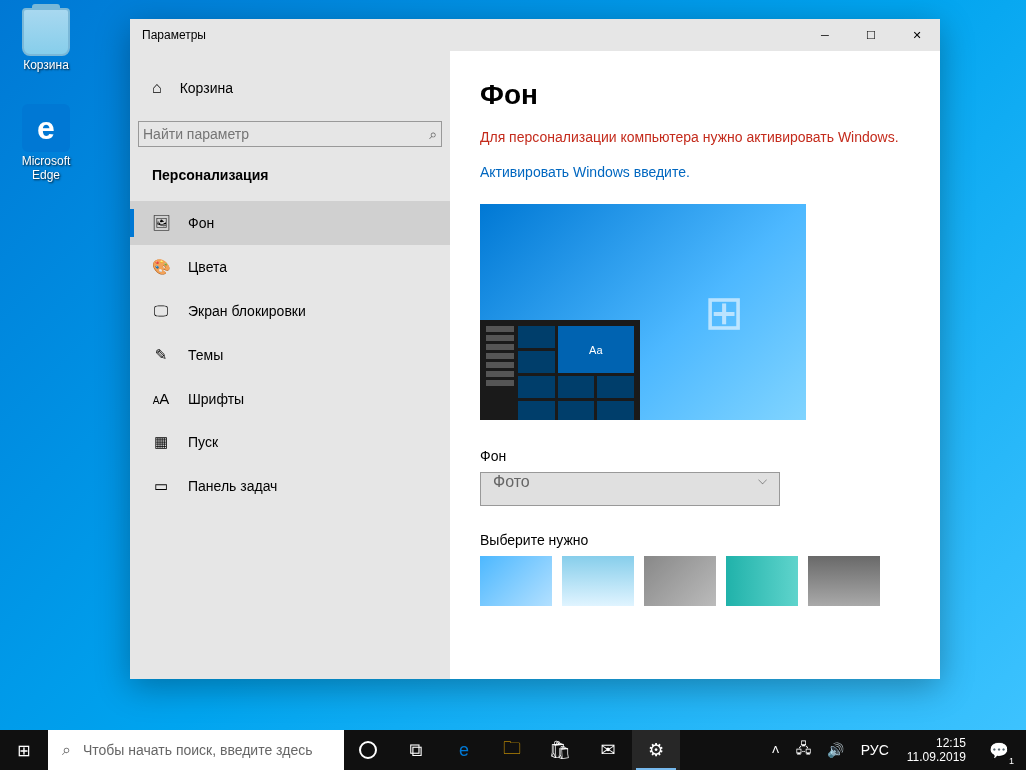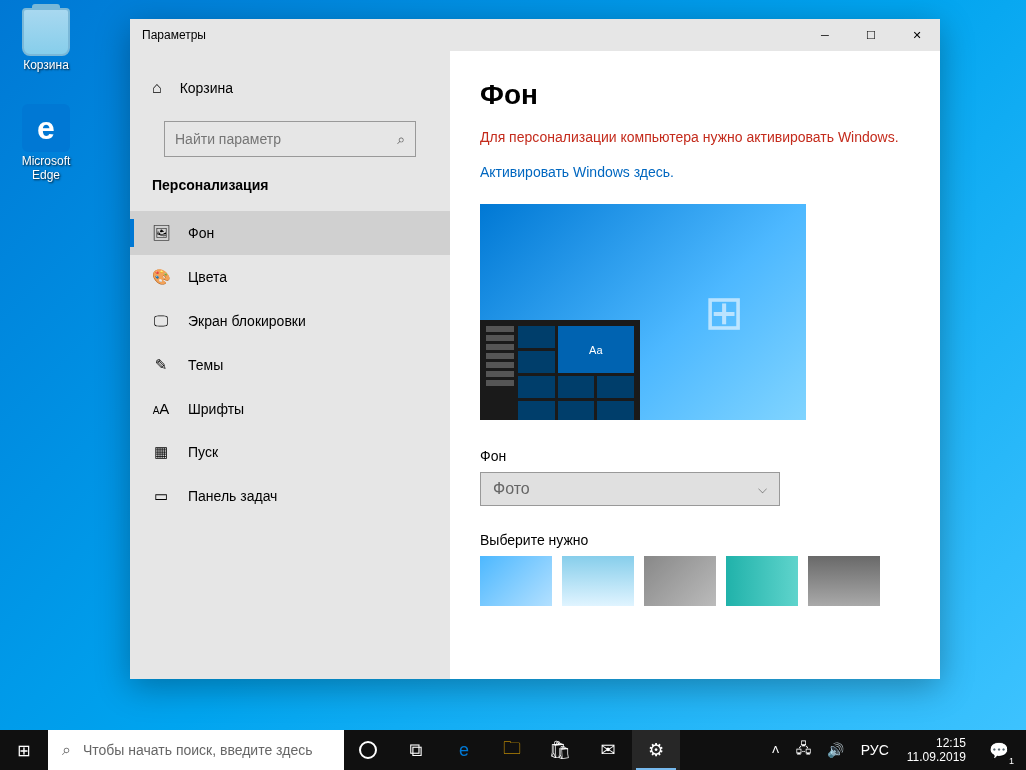--- a/index.html
+++ b/index.html
@@ -16,21 +16,21 @@
 .settings-window{position:absolute;top:19px;left:130px;width:810px;height:660px;background:#fff;box-shadow:0 8px 32px rgba(0,0,0,0.3);display:flex;flex-direction:column}
 .titlebar{height:32px;display:flex;align-items:center;padding-left:12px;background:#e6e6e6}
 .titlebar-title{font-size:12px;flex:1;color:#000}
 .titlebar-controls{display:flex}
 .titlebar-btn{width:46px;height:32px;display:flex;align-items:center;justify-content:center;cursor:pointer;font-size:11px}
 .window-body{flex:1;display:flex;overflow:hidden}
 .sidebar{width:320px;background:#e6e6e6;padding-top:18px;overflow-y:auto}
 .sidebar-home{display:flex;align-items:center;padding:10px 22px;cursor:pointer;gap:18px}
 .sidebar-home .icon{font-size:16px}
 .sidebar-home .text{font-size:14px}
-.search-box{margin:14px 34px 20px;height:36px;border:1px solid #999;background:#e6e6e6;display:flex;align-items:center;padding:0 10px}
+.search-box{margin:14px 8px 20px;height:26px;border:1px solid #999;background:#e6e6e6;display:flex;align-items:center;padding:0 4px}
 .search-box input{flex:1;border:none;background:transparent;outline:none;font-size:14px;color:#666}
 .search-box .search-icon{color:#666;font-size:14px}
 .sidebar-category{padding:0 22px 18px;font-size:14px;font-weight:600;color:#000}
 .sidebar-item{display:flex;align-items:center;padding:13px 22px;cursor:pointer;gap:18px;position:relative}
 .sidebar-item.active{background:#d0d0d0}
 .sidebar-item.active::before{content:"";position:absolute;left:0;top:8px;bottom:8px;width:4px;background:#0078d4}
 .sidebar-item .icon{width:18px;font-size:15px;color:#000;text-align:center}
 .sidebar-item .text{font-size:14px;color:#000}
 .content{flex:1;padding:28px 30px 0;overflow-y:auto;position:relative;background:#fff}
 .content::-webkit-scrollbar{width:4px}
@@ -41,21 +41,21 @@
 .preview-box{width:326px;height:216px;background:linear-gradient(135deg,#0078d4 0%,#4db8ff 60%,#80d4ff 100%);position:relative;margin-bottom:28px;overflow:hidden}
 .preview-taskbar{position:absolute;bottom:0;left:0;width:160px;height:100px;background:#1a1a1a;display:flex;padding:6px;gap:4px}
 .preview-startcol{width:28px;display:flex;flex-direction:column;gap:3px}
 .preview-startcol div{height:6px;background:#555}
 .preview-tiles{flex:1;display:grid;grid-template-columns:repeat(3,1fr);grid-auto-rows:22px;gap:3px}
 .preview-tiles div{background:#003e6b}
 .preview-tiles .big{grid-column:span 2;grid-row:span 2;display:flex;align-items:center;justify-content:center;color:#fff;font-size:11px;background:#0063b1}
 .preview-winlogo{position:absolute;right:50px;top:80px;width:52px;height:52px;opacity:0.6}
 .preview-winlogo::before{content:"⊞";color:#fff;font-size:48px;position:absolute}
 .field-label{font-size:14px;color:#000;margin-bottom:8px}
-.dropdown{width:300px;height:34px;border:1px solid #999;background:#e0e0e0;display:flex;align-items:center;padding:0 12px;justify-content:space-between;cursor:default;margin-bottom:26px;color:#666}
+.dropdown{width:300px;height:34px;border:1px solid #999;background:#e0e0e0;display:flex;padding:0 12px;justify-content:space-between;cursor:default;margin-bottom:26px;color:#666}
 .dropdown .chevron{font-size:12px}
 .thumbs{display:flex;gap:10px}
 .thumb{width:72px;height:50px;cursor:pointer}
 .thumb.t1{background:linear-gradient(135deg,#4db8ff,#b3e0ff)}
 .thumb.t2{background:linear-gradient(180deg,#87ceeb,#e0f4ff)}
 .thumb.t3{background:linear-gradient(135deg,#888,#bbb)}
 .thumb.t4{background:linear-gradient(90deg,#20b2aa,#5fd4cc)}
 .thumb.t5{background:linear-gradient(180deg,#696969,#a9a9a9)}
 .taskbar{position:absolute;bottom:0;left:0;right:0;height:40px;background:#101010;display:flex;align-items:center;color:#fff}
 .start-btn{width:48px;height:40px;display:flex;align-items:center;justify-content:center;cursor:pointer;font-size:16px}
@@ -130,21 +130,21 @@
           <span class="text">Пуск</span>
         </div>
         <div class="sidebar-item">
           <span class="icon">▭</span>
           <span class="text">Панель задач</span>
         </div>
       </div>
       <div class="content">
         <h1>Фон</h1>
         <div class="warning-text">Для персонализации компьютера нужно активировать Windows.</div>
-        <a class="link-text">Активировать Windows здесь.</a>
+        <a class="link-text">Активировать Windows введите.</a>
         <div class="preview-box">
           <div class="preview-winlogo"></div>
           <div class="preview-taskbar">
             <div class="preview-startcol">
                 <div></div>
                 <div></div>
                 <div></div>
                 <div></div>
                 <div></div>
                 <div></div>

